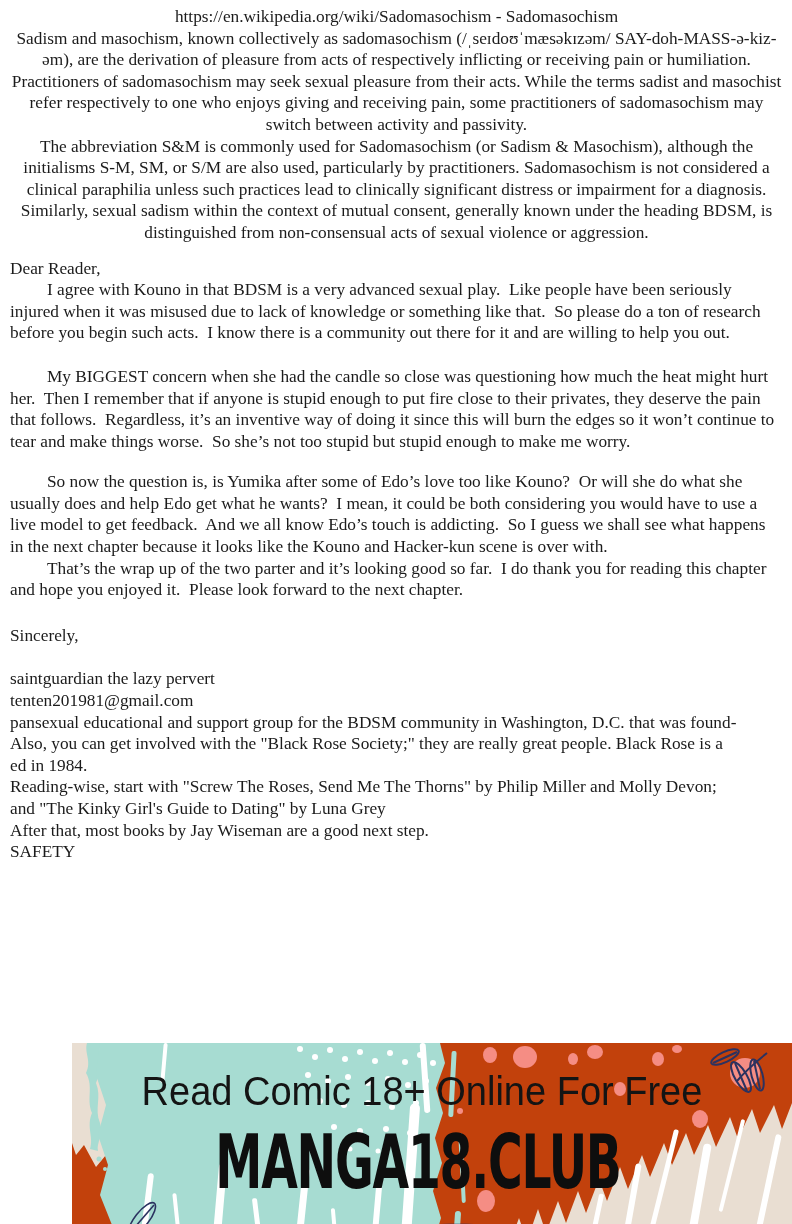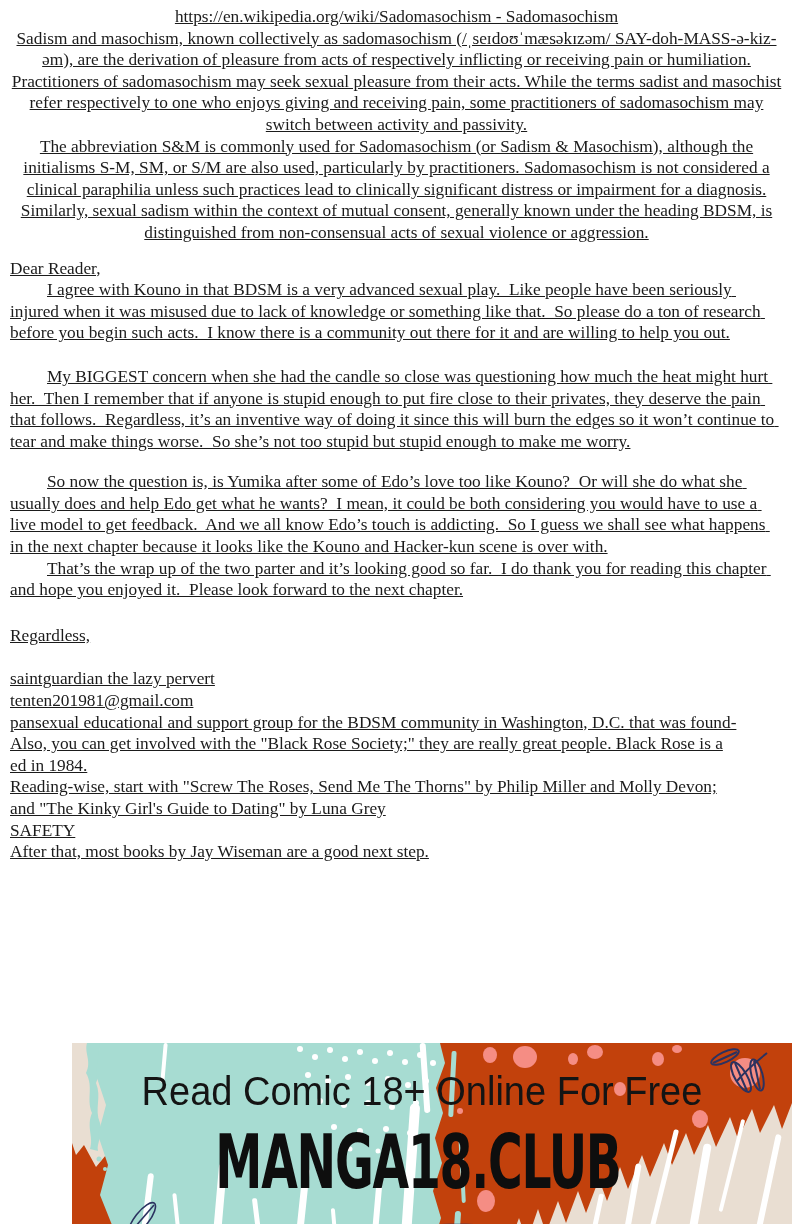--- a/index.html
+++ b/index.html
@@ -1,21 +1,21 @@
 <!DOCTYPE html>
 <html><head>
 <meta charset="utf-8">
 <style>
   html,body { margin:0; padding:0; }
   body {
     width:792px; height:1224px; overflow:hidden; position:relative;
     background:#ffffff; color:#1b1b1b;
     font-family:"Liberation Serif", serif;
   }
-  .content { padding:6px 9px 0 10px; font-size:17.3px; line-height:21.6px;text-decoration:underline; }
+  .content { padding:6px 9px 0 10px; font-size:17.3px; line-height:21.6px; }
   .intro { text-align:center; }
   .intro .line, .intro .para { margin:0; }
   .prewrap { white-space:pre-wrap; }
   .salutation { margin-top:14px; }
   .para-indent { text-indent:37px; }
   .p1 { }
   .p2 { margin-top:22px; }
   .p3 { margin-top:19px; }
   .p4 { }
   .closing { margin-top:24px; }
@@ -52,33 +52,33 @@
     <div class="para">Sadism and masochism, known collectively as sadomasochism (/ˌseɪdoʊˈmæsəkɪzəm/ SAY-doh-MASS-ə-kiz-əm), are the derivation of pleasure from acts of respectively inflicting or receiving pain or humiliation. Practitioners of sadomasochism may seek sexual pleasure from their acts. While the terms sadist and masochist refer respectively to one who enjoys giving and receiving pain, some practitioners of sadomasochism may switch between activity and passivity.</div>
     <div class="para">The abbreviation S&amp;M is commonly used for Sadomasochism (or Sadism &amp; Masochism), although the initialisms S-M, SM, or S/M are also used, particularly by practitioners. Sadomasochism is not considered a clinical paraphilia unless such practices lead to clinically significant distress or impairment for a diagnosis. Similarly, sexual sadism within the context of mutual consent, generally known under the heading BDSM, is distinguished from non-consensual acts of sexual violence or aggression.</div>
   </div>
 
   <div>
     <div class="salutation">Dear Reader,</div>
     <div class="para-indent prewrap p1">I agree with Kouno in that BDSM is a very advanced sexual play.  Like people have been seriously injured when it was misused due to lack of knowledge or something like that.  So please do a ton of research before you begin such acts.  I know there is a community out there for it and are willing to help you out.</div>
     <div class="para-indent prewrap p2">My BIGGEST concern when she had the candle so close was questioning how much the heat might hurt her.  Then I remember that if anyone is stupid enough to put fire close to their privates, they deserve the pain that follows.  Regardless, it’s an inventive way of doing it since this will burn the edges so it won’t continue to tear and make things worse.  So she’s not too stupid but stupid enough to make me worry.</div>
     <div class="para-indent prewrap p3">So now the question is, is Yumika after some of Edo’s love too like Kouno?  Or will she do what she usually does and help Edo get what he wants?  I mean, it could be both considering you would have to use a live model to get feedback.  And we all know Edo’s touch is addicting.  So I guess we shall see what happens in the next chapter because it looks like the Kouno and Hacker-kun scene is over with.</div>
     <div class="para-indent prewrap p4">That’s the wrap up of the two parter and it’s looking good so far.  I do thank you for reading this chapter and hope you enjoyed it.  Please look forward to the next chapter.</div>
-    <div class="closing">Regardless,</div>
+    <div class="closing">Sincerely,</div>
     <div class="sig-name">saintguardian the lazy pervert</div>
     <div>tenten201981@gmail.com</div>
   </div>
 
   <div>
     <div class="note-line">pansexual educational and support group for the BDSM community in Washington, D.C. that was found-</div>
     <div class="note-line">Also, you can get involved with the "Black Rose Society;" they are really great people. Black Rose is a</div>
     <div class="note-line">ed in 1984.</div>
     <div class="note-line">Reading-wise, start with "Screw The Roses, Send Me The Thorns" by Philip Miller and Molly Devon;</div>
     <div class="note-line">and "The Kinky Girl's Guide to Dating" by Luna Grey</div>
+    <div class="note-line">After that, most books by Jay Wiseman are a good next step.</div>
     <div class="note-line">SAFETY</div>
-    <div class="note-line">After that, most books by Jay Wiseman are a good next step.</div>
   </div>
 
 </div>
 
 <div class="banner">
   <svg width="720" height="239" viewBox="0 0 720 239" aria-hidden="true">
 
     <path d="M0,0 L50,0 L47,25 L53,55 L45,85 L51,110 L44,126 L34,112 L24,124 L12,102 L4,112 L0,100 Z" fill="#e9ded2"></path>
 
     <path d="M15,0 L29,0 C25,14 31,26 24,40 C30,54 22,66 28,80 C32,92 24,100 26,108 L18,106 C22,94 14,84 20,70 C14,56 22,44 14,30 C20,18 12,10 15,0 Z" fill="#a7dcd2"></path>

